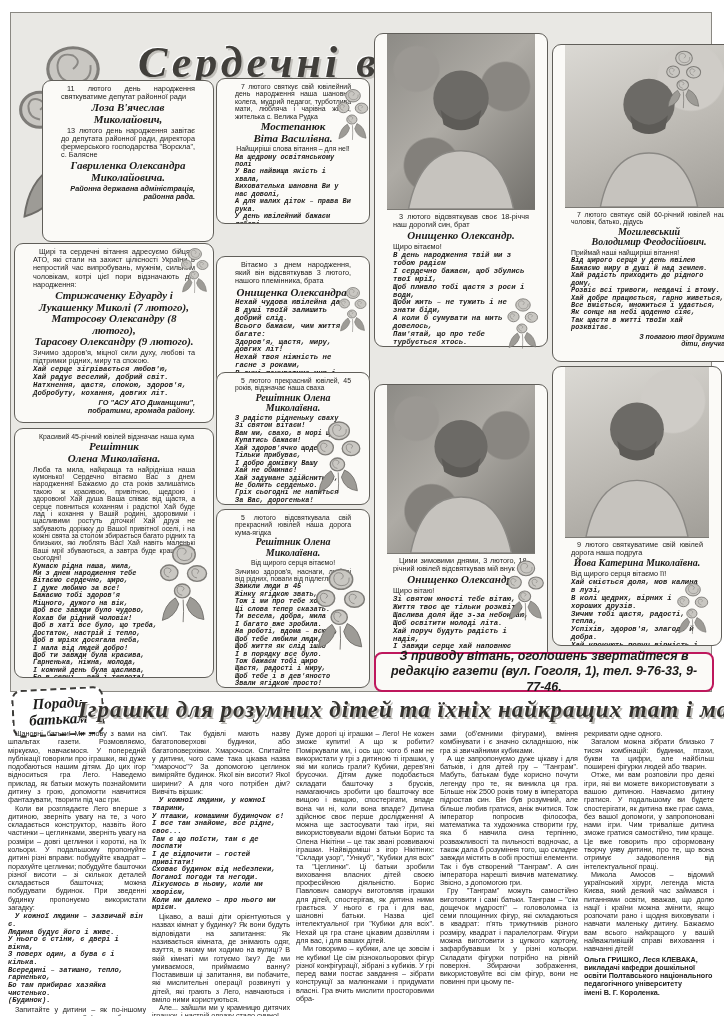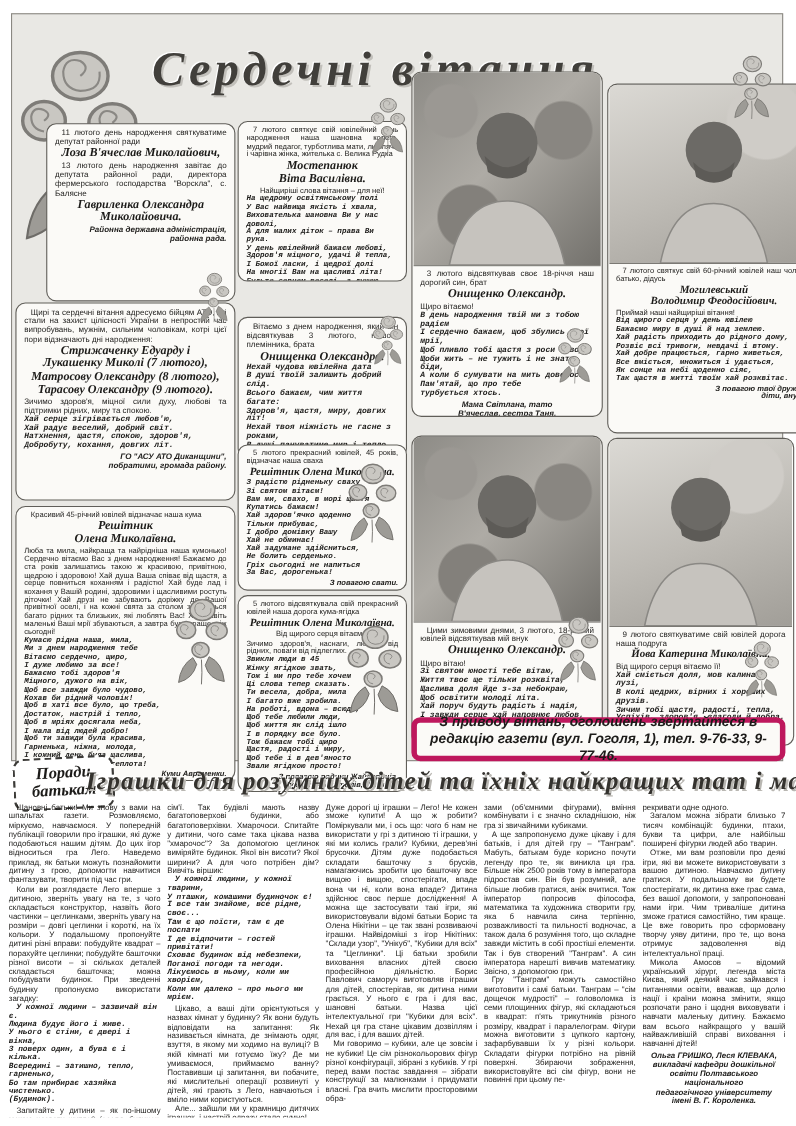--- a/index.html
+++ b/index.html
@@ -6,22 +6,22 @@
   .page{position:relative;width:724px;height:1024px;margin:0 auto;background:#ffffff;
         font-family:"Liberation Sans",sans-serif;color:#1c1b19;overflow:hidden;}
   
   .frame{position:absolute;left:10px;top:12px;width:702px;height:680px;
          border:1px solid #8a8882;background:#e9e8e4;box-sizing:border-box;}
   .masthead{position:absolute;left:95px;top:24px;width:470px;margin:0;text-align:center;
             font-family:"Liberation Serif",serif;font-style:italic;font-weight:bold;
             font-size:44px;letter-spacing:4px;color:#413f3b;
             text-shadow:2px 2px 0 #c2c0bb,-1px -1px 0 #ffffff;}
   .box{position:absolute;background:#fbfaf7;border:1px solid #605e59;border-radius:9px;
-       padding:4px 7px;overflow:hidden;font-size:7.3px;line-height:1.12;text-align:justify;
-       box-sizing:border-box;margin-top:32px;}
+       padding:4px 18px;overflow:hidden;font-size:7.3px;line-height:1.12;text-align:justify;
+       box-sizing:border-box;}
   .box p{margin:0 0 1px;}
   .intro{text-indent:6px;}
   .gname{font-family:"Liberation Serif",serif;font-style:italic;font-weight:bold;
          font-size:11px;line-height:1.06;text-align:center;margin:1px 0;text-indent:0;}
   .gname.small{font-size:10px;}
   .verse{font-family:Liberation Mono, monospace;font-style:italic;font-weight:bold;
          white-space:pre-line;text-align:left;font-size:7.3px;line-height:1.08;text-indent:0;}
   .lead{text-align:center;text-indent:0;}
   .sig{font-weight:bold;font-style:italic;text-align:right;white-space:pre-line;text-indent:0;}
   .tight{font-size:6.9px;line-height:1.07;}
@@ -35,41 +35,41 @@
            radial-gradient(circle at 30% 75%, #83807b 0 16%, transparent 17%),
            linear-gradient(135deg,#8d8b86,#aeaba5 45%,#73716c);}
   .photo.light{background:
            radial-gradient(circle at 75% 20%, #cfccc7 0 18%, transparent 19%),
            linear-gradient(160deg,#dbd9d4,#bdbab4 55%,#a19e98);}
   .photo svg{position:absolute;left:0;top:0;width:100%;height:100%;}
   
   .flowers{position:absolute;pointer-events:none;}
   
   .notice{position:absolute;left:374px;top:652px;width:340px;height:40px;box-sizing:border-box;
-          border:5px solid #be185d;border-radius:8px;background:#fbfaf7;
+          border:2px solid #be185d;border-radius:8px;background:#fbfaf7;
           display:flex;align-items:center;justify-content:center;text-align:center;
           font-weight:bold;font-style:italic;font-size:12.5px;line-height:1.25;padding:2px 10px;}
   
   .badge{position:absolute;left:12px;top:688px;width:92px;height:48px;box-sizing:border-box;
          display:flex;align-items:center;justify-content:center;
          font-family:"Liberation Serif",serif;font-style:italic;font-weight:bold;
          font-size:15px;line-height:1.05;text-align:center;white-space:pre-line;
          border:2px dashed #3c3b38;border-radius:10px;transform:rotate(-3deg);background:#ffffff;}
   .headline{position:absolute;left:106px;top:688px;width:612px;height:44px;
             display:flex;align-items:center;justify-content:center;
             font-family:"Liberation Serif",serif;font-style:italic;font-weight:bold;
             font-size:23px;white-space:nowrap;color:#34322e;letter-spacing:1px;
             text-shadow:2px 2px 0 #b9b7b2,-1px -1px 0 #ffffff;}
   
   .col{position:absolute;top:730px;height:286px;overflow:hidden;
        font-size:7.2px;line-height:1.15;text-align:justify;}
   .col p{margin:0;text-indent:7px;}
   .col p.noind{text-indent:0;}
   .col .verse{font-size:7.1px;margin:1px 0;}
-  .art-sig{font-weight:bold;font-style:italic;text-align:center;white-space:pre-line;
+  .art-sig{font-weight:bold;text-align:left;white-space:pre-line;
            text-indent:0 !important;margin-top:2px !important;}
   #col1{left:8px;width:138px;}
   #col2{left:152px;width:138px;}
   #col3{left:296px;width:138px;}
   #col4{left:440px;width:138px;}
   #col5{left:584px;width:130px;}
 </style>
 </head>
 <body>
 
@@ -269,21 +269,21 @@
 А коли б сумувати на мить довелось,
 Пам'ятай, що про тебе
 турбується хтось.</p>
     <p class="sig center" style="text-align:center">Мама Світлана, тато
 В'ячеслав, сестра Таня.</p>
   </div>
   <svg class="flowers" style="left:502px;top:296px;width:42px;height:56px">
       <use href="#fl"></use>
     </svg>
 
-  <div class="box" style="left:374px;top:364px;width:174px;height:282px">
+  <div class="box" style="left:374px;top:384px;width:174px;height:282px">
     <div class="photo" style="height:168px">
         <svg>
           <use href="#portrait"></use>
         </svg>
       </div>
     <p class="intro">Цими зимовими днями, 3 лютого, 18-річний ювілей відсвяткував мій внук</p>
     <p class="gname">Онищенко Олександр.</p>
     <p class="noind" style="text-align:left">Щиро вітаю!</p>
     <p class="verse">Зі святом юності тебе вітаю,
 Життя твоє ще тільки розквіта,

